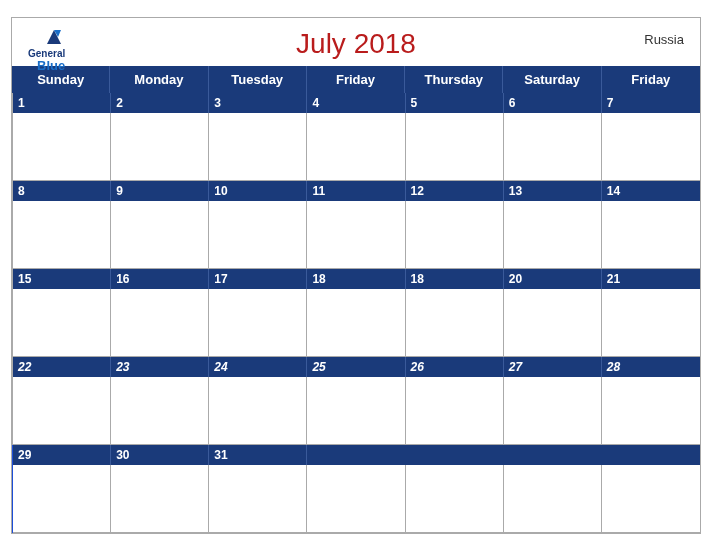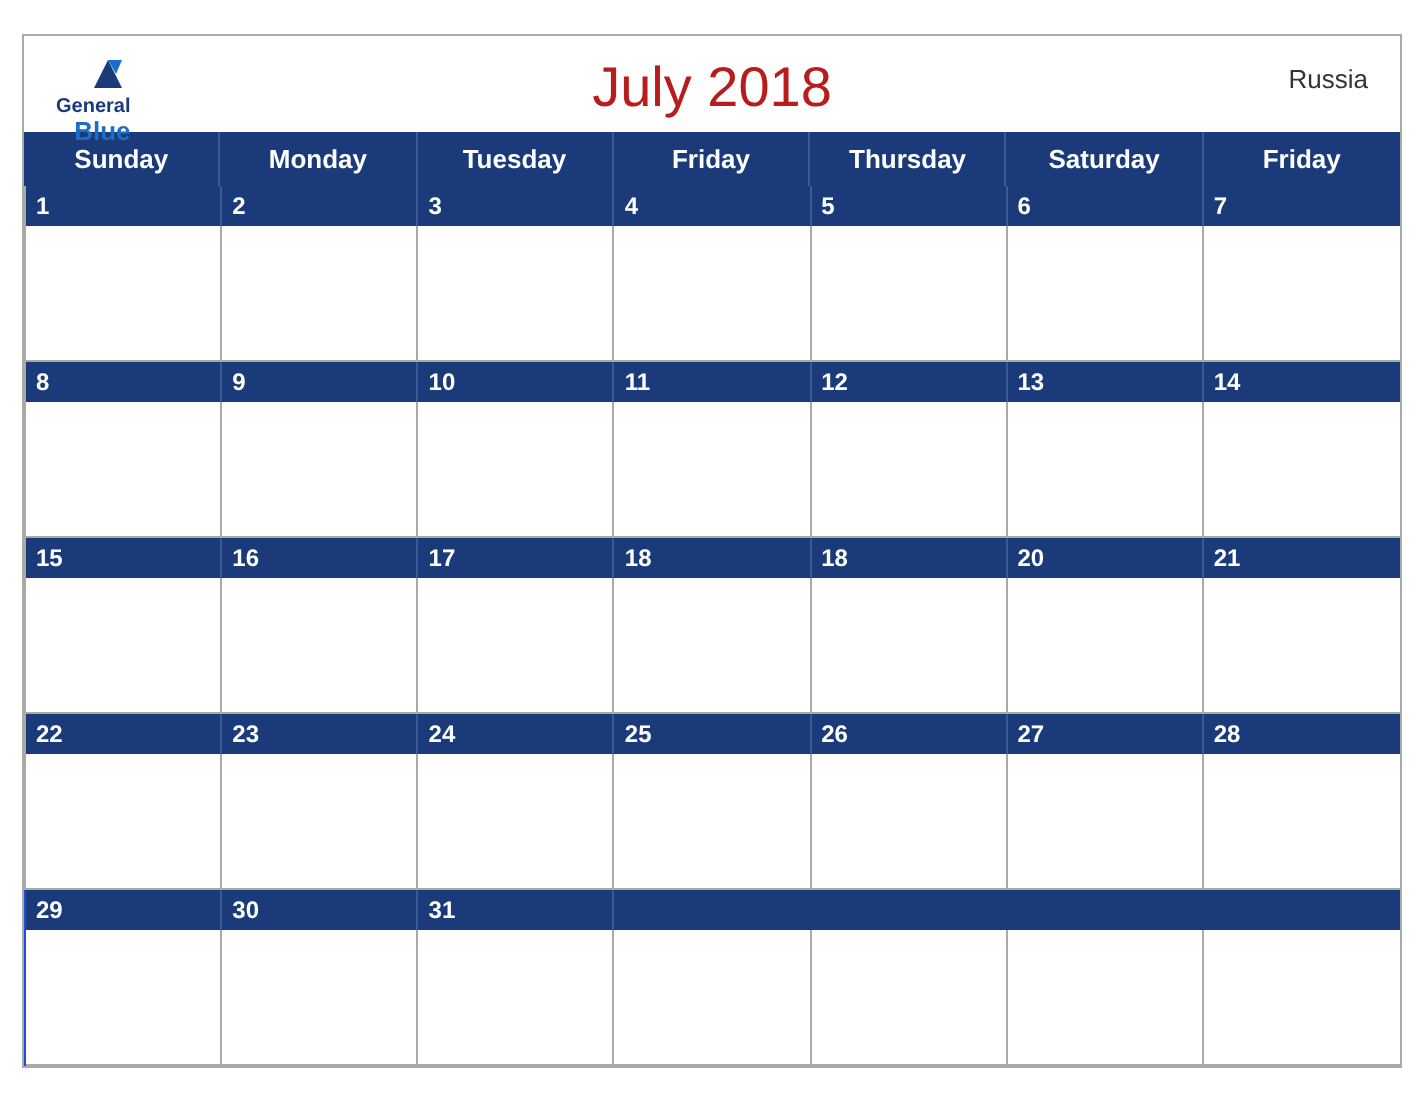--- a/index.html
+++ b/index.html
@@ -187,21 +187,21 @@
       <div class="day-space"></div>
       <div class="day-space"></div>
       <div class="day-space"></div>
       <div class="day-space"></div>
       <div class="day-space"></div>
       <div class="day-space"></div>
       <div class="day-space"></div>
     </div>
   </div>
 
-  <div style="border-left:1px solid #aaa;">
+  <div style="border-left:1px solid #aaa;font-style:italic;">
     <div class="week-header">
       <div class="date-num">22</div>
       <div class="date-num">23</div>
       <div class="date-num">24</div>
       <div class="date-num">25</div>
       <div class="date-num">26</div>
       <div class="date-num">27</div>
       <div class="date-num">28</div>
     </div>
     <div class="week-body">

